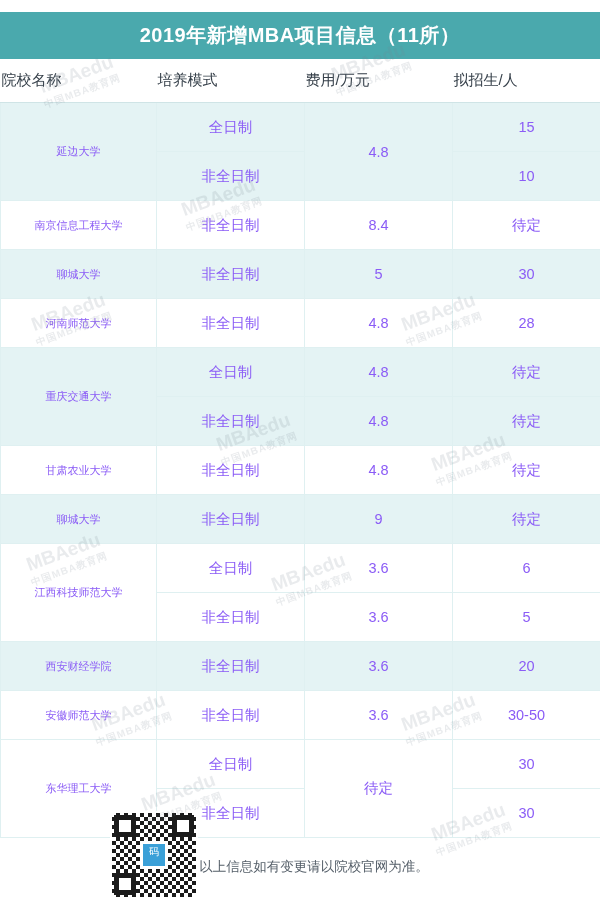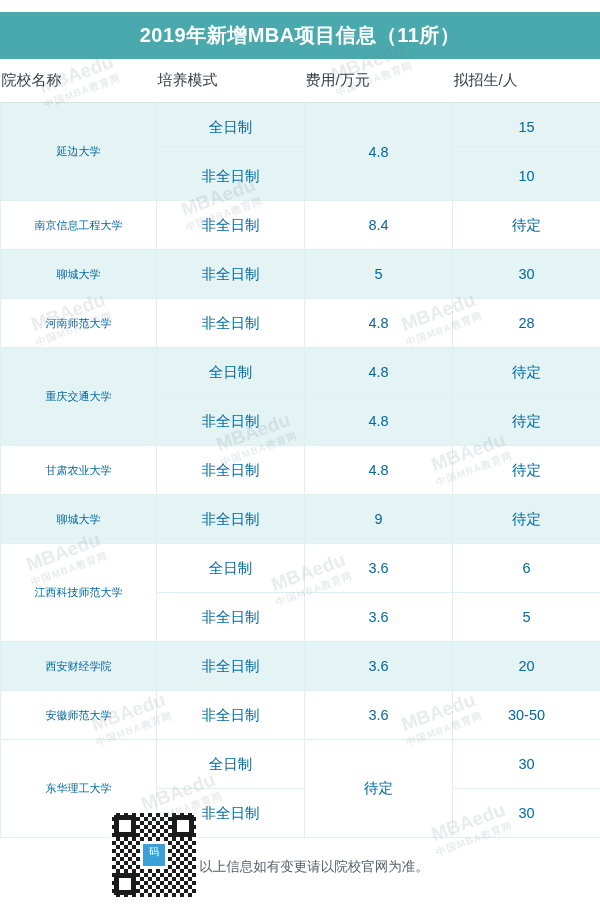--- a/index.html
+++ b/index.html
@@ -55,21 +55,21 @@
     color: #36404a;
     text-align: left;
     background: #ffffff;
     border-bottom: 1px solid #cfe4e6;
     margin-top: 28px;
   }
   .tbl td {
     height: 46px;
     font-size: 14.5px;
     text-align: center;
-    color: #0369a1;
+    color: #8b5cf6;
     border: 1px solid #dff0f1;
     background: #ffffff;
     vertical-align: middle;
   }
   .tbl tr.tinted td {
     background: #e4f3f4;
   }
   .tbl td.tinted {
     background: #e4f3f4;
   }

